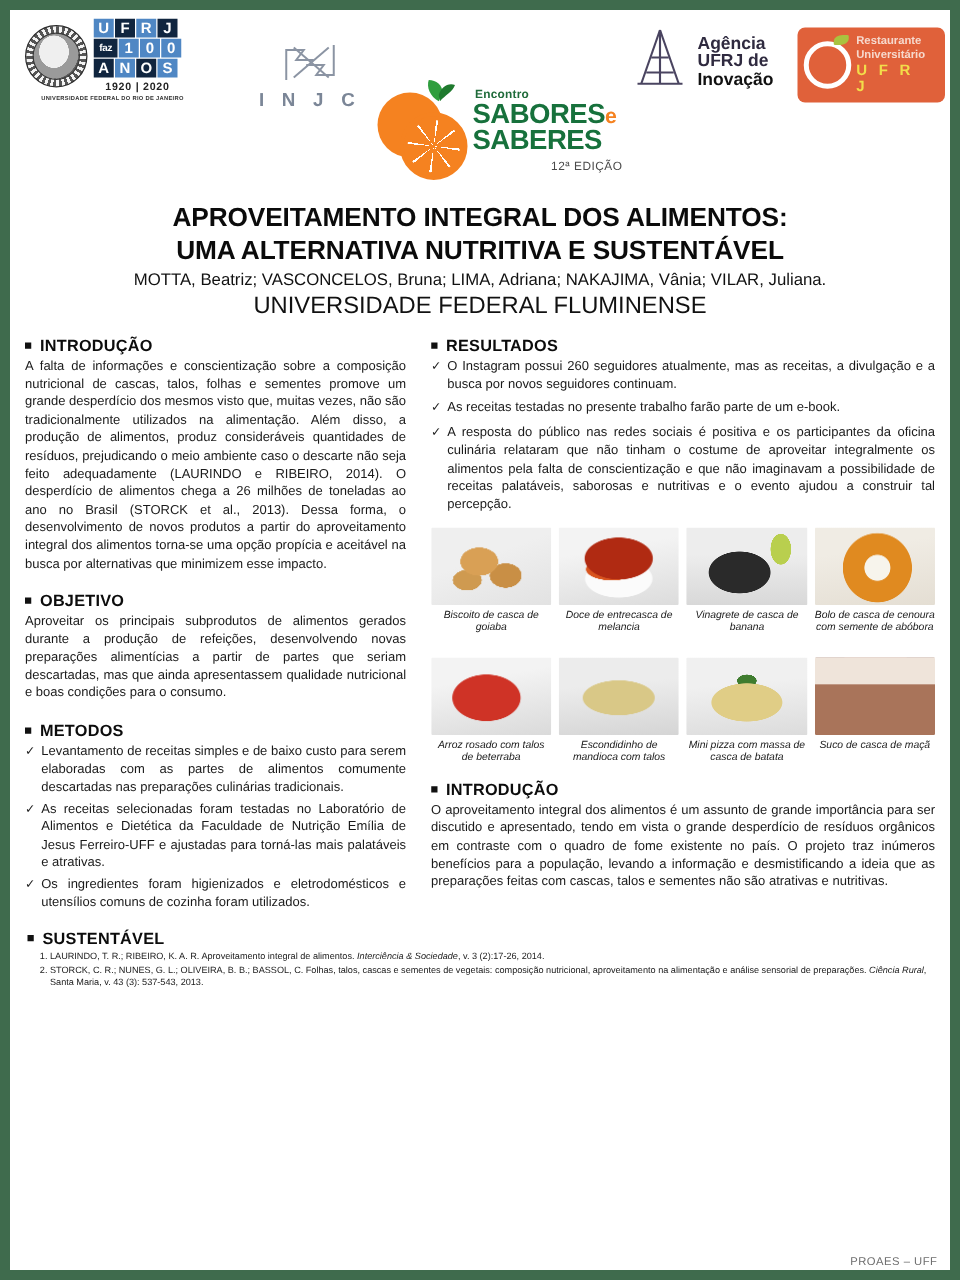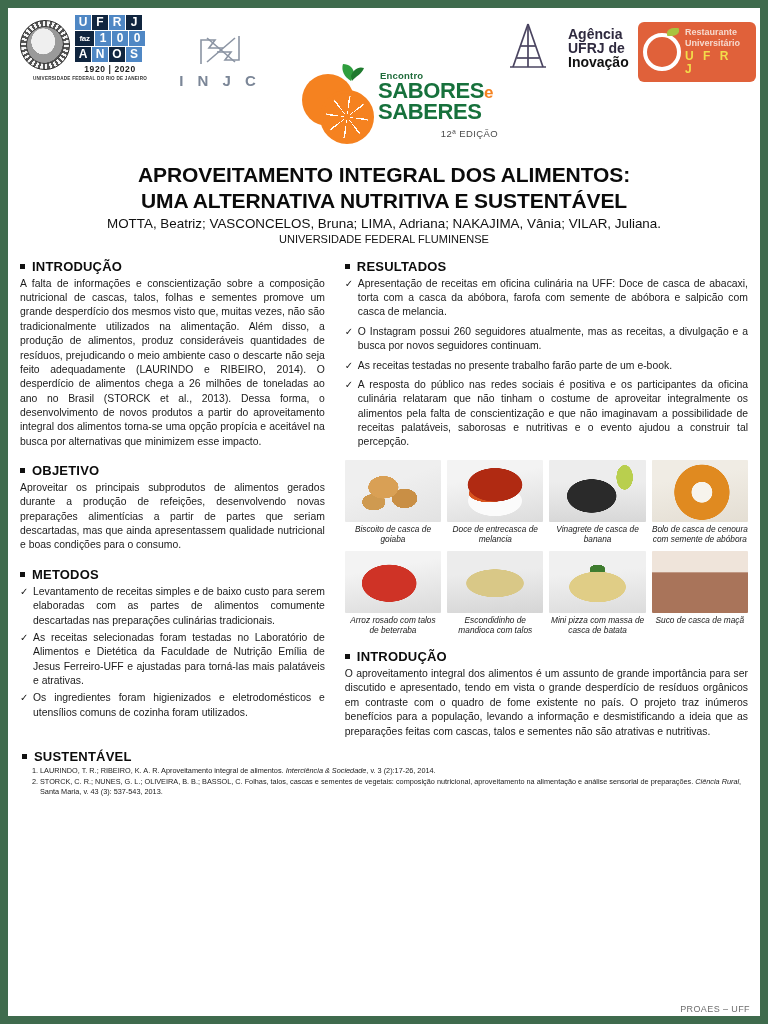--- a/index.html
+++ b/index.html
@@ -66,21 +66,21 @@
   .ufrj-years {
     font-size: 8.5px; color: #222; text-align: center; margin-top: 2px;
     letter-spacing: 0.6px; font-weight: 600;
   }
   .ufrj-caption {
     font-size: 4.6px; color: #333; text-align: center; margin-top: 2px;
     letter-spacing: 0.25px; font-weight: 700;
   }
 
   
-  #logo-injc { left: 164px; top: 22px; width: 96px; text-align: center; }
+  #logo-injc { left: 192px; top: 22px; width: 96px; text-align: center; }
   #logo-injc .mark { height: 40px; }
   #logo-injc .wordmark {
     font-size: 15px; letter-spacing: 5px; color: #7b8697; font-weight: 600;
     margin-top: 2px;
   }
 
   
   #logo-sabores { left: 290px; top: 52px; width: 200px; }
   .ss-wrap { position: relative; display: flex; align-items: flex-start; }
   .ss-fruit { position: relative; width: 80px; height: 82px; flex: 0 0 auto; }
@@ -116,21 +116,21 @@
     font-size: 22px; font-weight: 800; color: #17713c; letter-spacing: -0.4px;
     line-height: 0.94; font-family: "Liberation Sans", sans-serif;
   }
   .ss-main .e { color: #f58220; font-size: 17px; }
   .ss-edicao {
     font-size: 9.5px; color: #4a4a4a; text-align: right; margin-top: 6px;
     letter-spacing: 0.4px;
   }
 
   
-  #logo-agencia { left: 500px; top: 14px; width: 130px; display: flex; align-items: center; gap: 20px; }
+  #logo-agencia { left: 500px; top: 14px; width: 130px; display: flex; align-items: center; gap: 10px; }
   #logo-agencia .ag-text { font-size: 14px; line-height: 1.02; color: #2f2a3f; font-weight: 700; }
   #logo-agencia .ag-text .l3 { color: #111; font-weight: 800; }
 
   
   #logo-ru {
     left: 630px; top: 14px; width: 118px; height: 60px;
     background: #e0613a; border-radius: 6px; position: absolute;
     display: flex; align-items: center; padding: 4px 16px 4px 5px; gap: 4px;
   }
   .ru-ring {
@@ -149,21 +149,21 @@
 
   
   .title-block { padding: 6px 26px 0 26px; text-align: center; }
   .ptitle {
     font-size: 21px; font-weight: 700; color: #0b0b0b; line-height: 1.22;
     letter-spacing: -0.1px;
   }
   .pauthors {
     font-size: 13.4px; color: #111; margin-top: 3px; line-height: 1.25;
   }
-  .paffil { font-size: 11px; color: #111; line-height: 1.25; }
+  .paffil { font-size: 19px; color: #111; line-height: 1.25; }
 
   
   .columns {
     display: flex; padding: 12px 12px 0 12px; gap: 0;
   }
   .col-left { width: 320px; padding-right: 10px; }
   .col-right { width: 420px; padding-left: 10px; }
 
   .sec-head {
     display: flex; align-items: center; gap: 7px;
@@ -188,21 +188,21 @@
   }
   ul.check-list li::before {
     content: "\2713"; position: absolute; left: 0; top: 0;
     font-size: 10px; color: #1a1a1a;
   }
   .col-right ul.check-list li { margin-bottom: 5px; }
 
   
   .photo-grid {
     display: grid; grid-template-columns: repeat(4, 1fr);
-    gap: 7px 6px; margin-top: 10px;
+    gap: 20px 6px; margin-top: 10px;
   }
   .photo-cell { text-align: center; }
   .photo {
     width: 100%; height: 62px; border-radius: 1px;
     background-size: cover; background-position: center;
     position: relative; overflow: hidden;
   }
   .photo-cap {
     font-size: 8.3px; font-style: italic; color: #1a1a1a;
     line-height: 1.22; margin-top: 2px;
@@ -419,21 +419,20 @@
       </ul>
     </div>
 
     <div class="col-right">
 
       <div class="sec-head">
         <span class="bullet"></span>
         <span>RESULTADOS</span>
       </div>
       <ul class="check-list">
-        <li>Apresentação de receitas em oficina culinária na UFF: Doce de casca de abacaxi, torta com a casca da abóbora, farofa com semente de abóbora e salpicão com casca de melancia.</li>
         <li>O Instagram possui 260 seguidores atualmente, mas as receitas, a divulgação e a busca por novos seguidores continuam.</li>
         <li>As receitas testadas no presente trabalho farão parte de um e-book.</li>
         <li>A resposta do público nas redes sociais é positiva e os participantes da oficina culinária relataram que não tinham o costume de aproveitar integralmente os alimentos pela falta de conscientização e que não imaginavam a possibilidade de receitas palatáveis, saborosas e nutritivas e o evento ajudou a construir tal percepção.</li>
       </ul>
 
       <div class="photo-grid">
         <div class="photo-cell">
           <div class="photo ph-biscoito"></div>
           <div class="photo-cap">Biscoito de casca de goiaba</div>
         </div>

